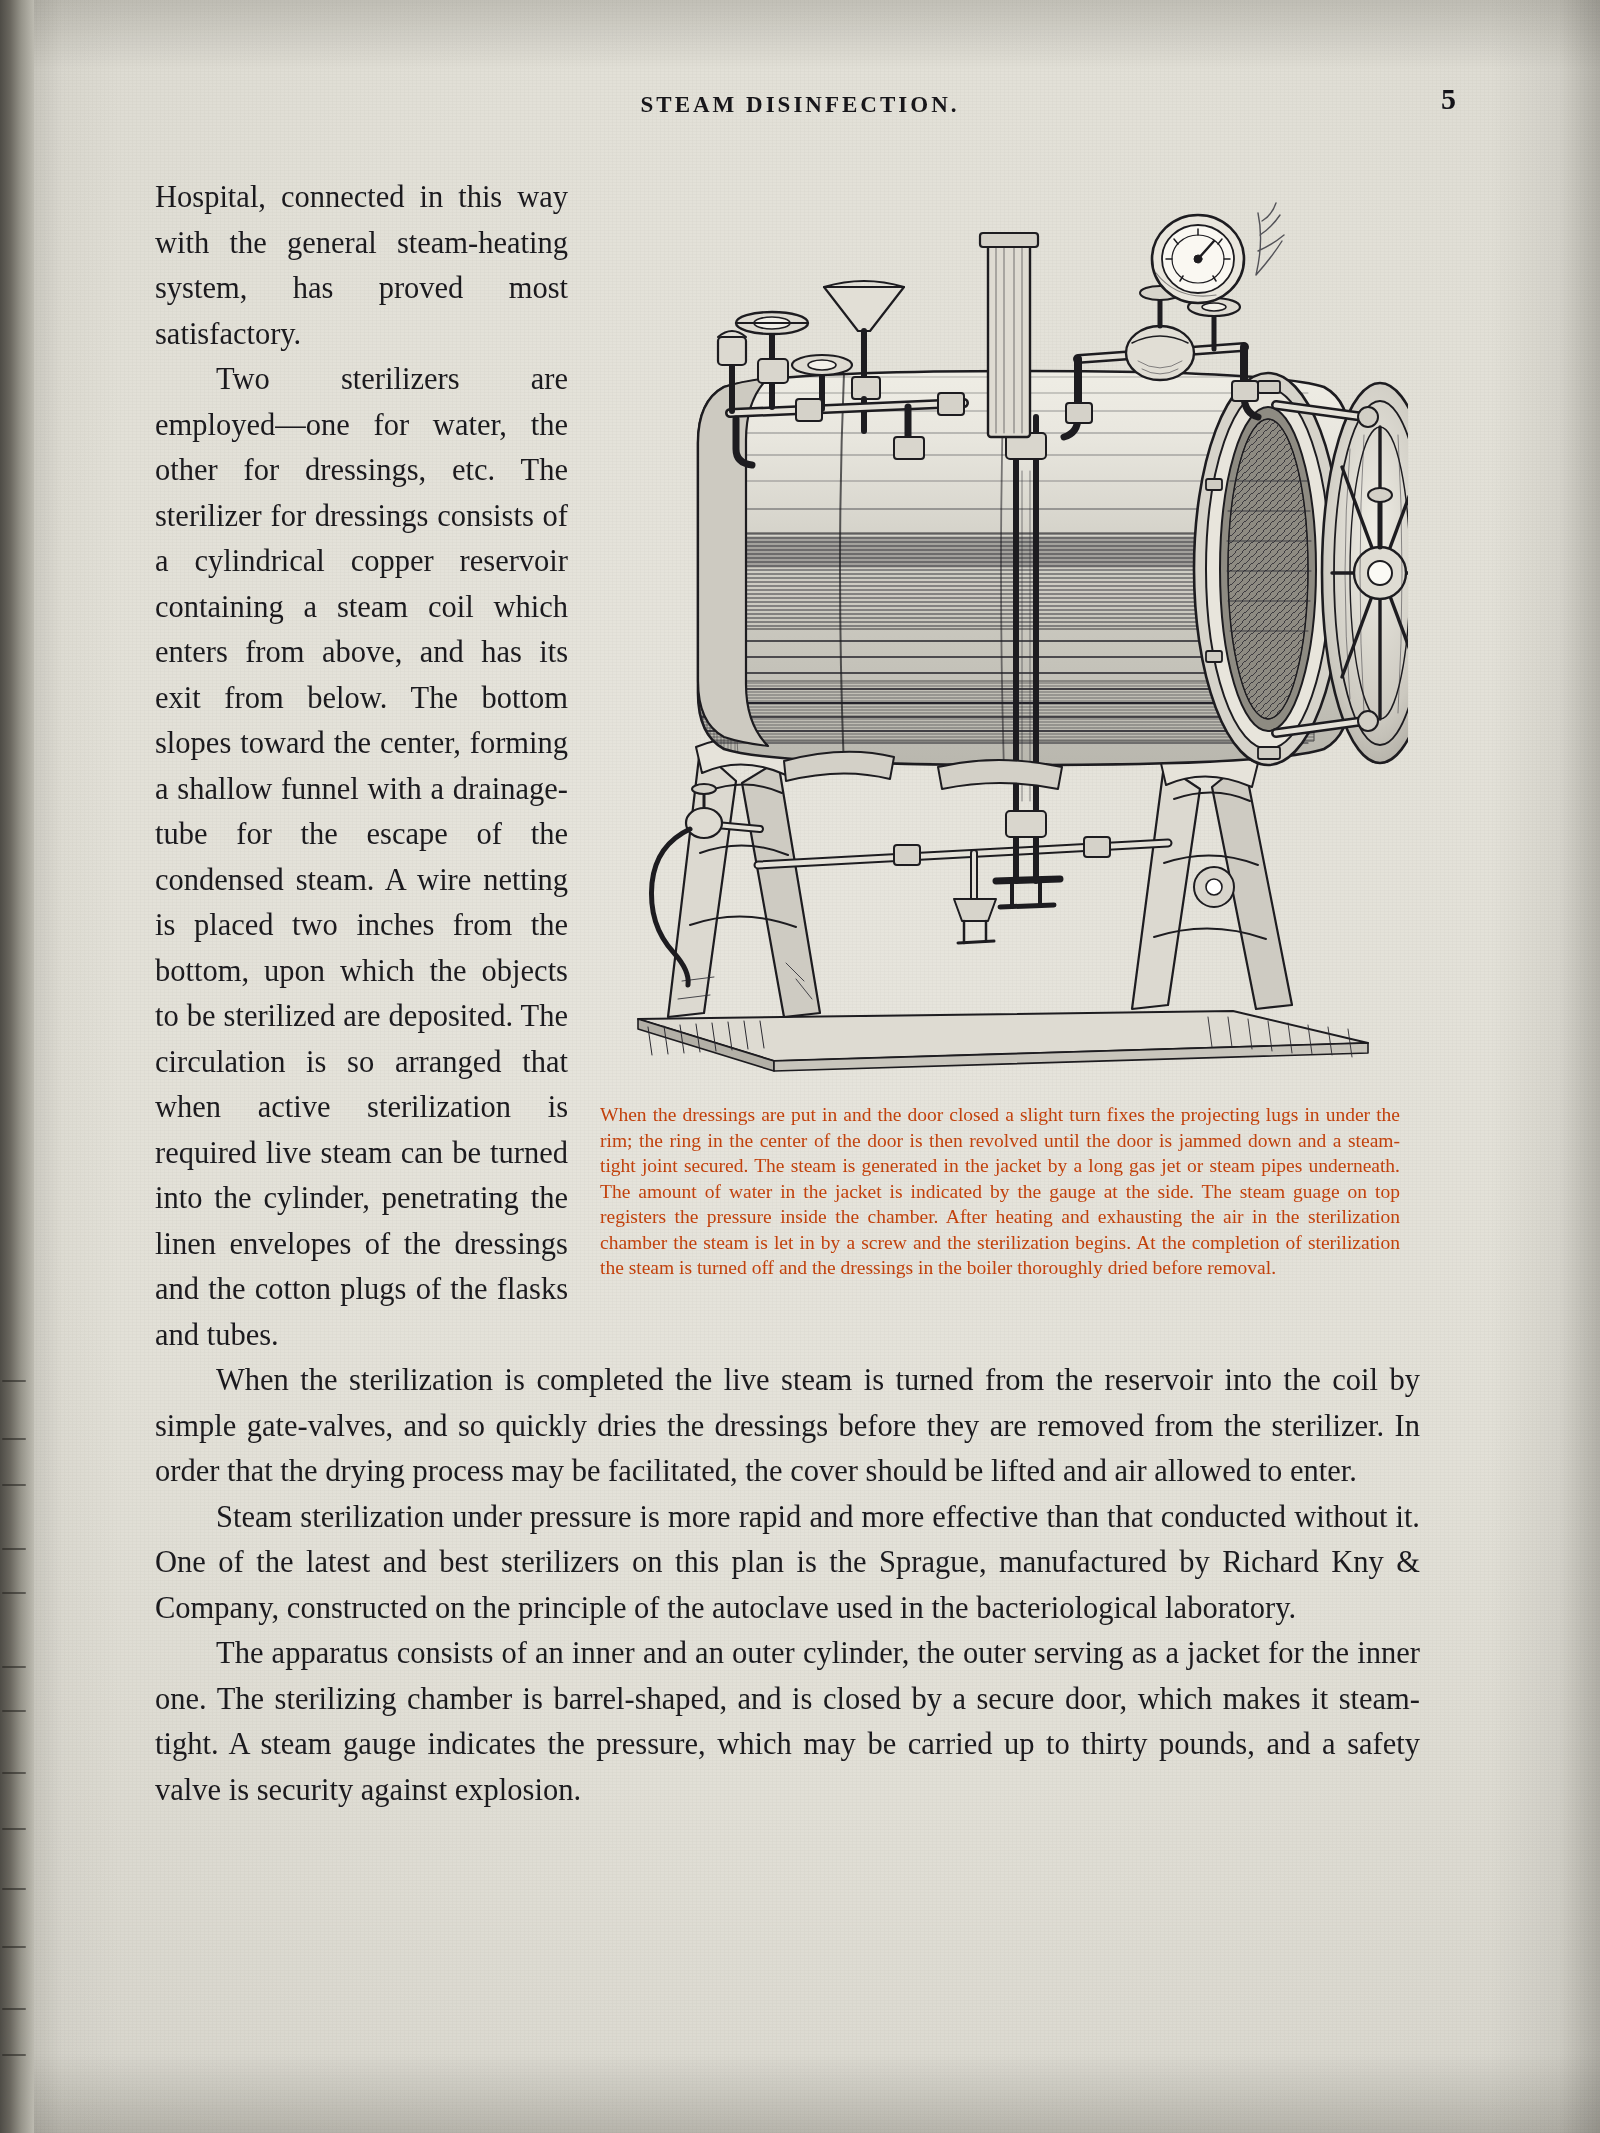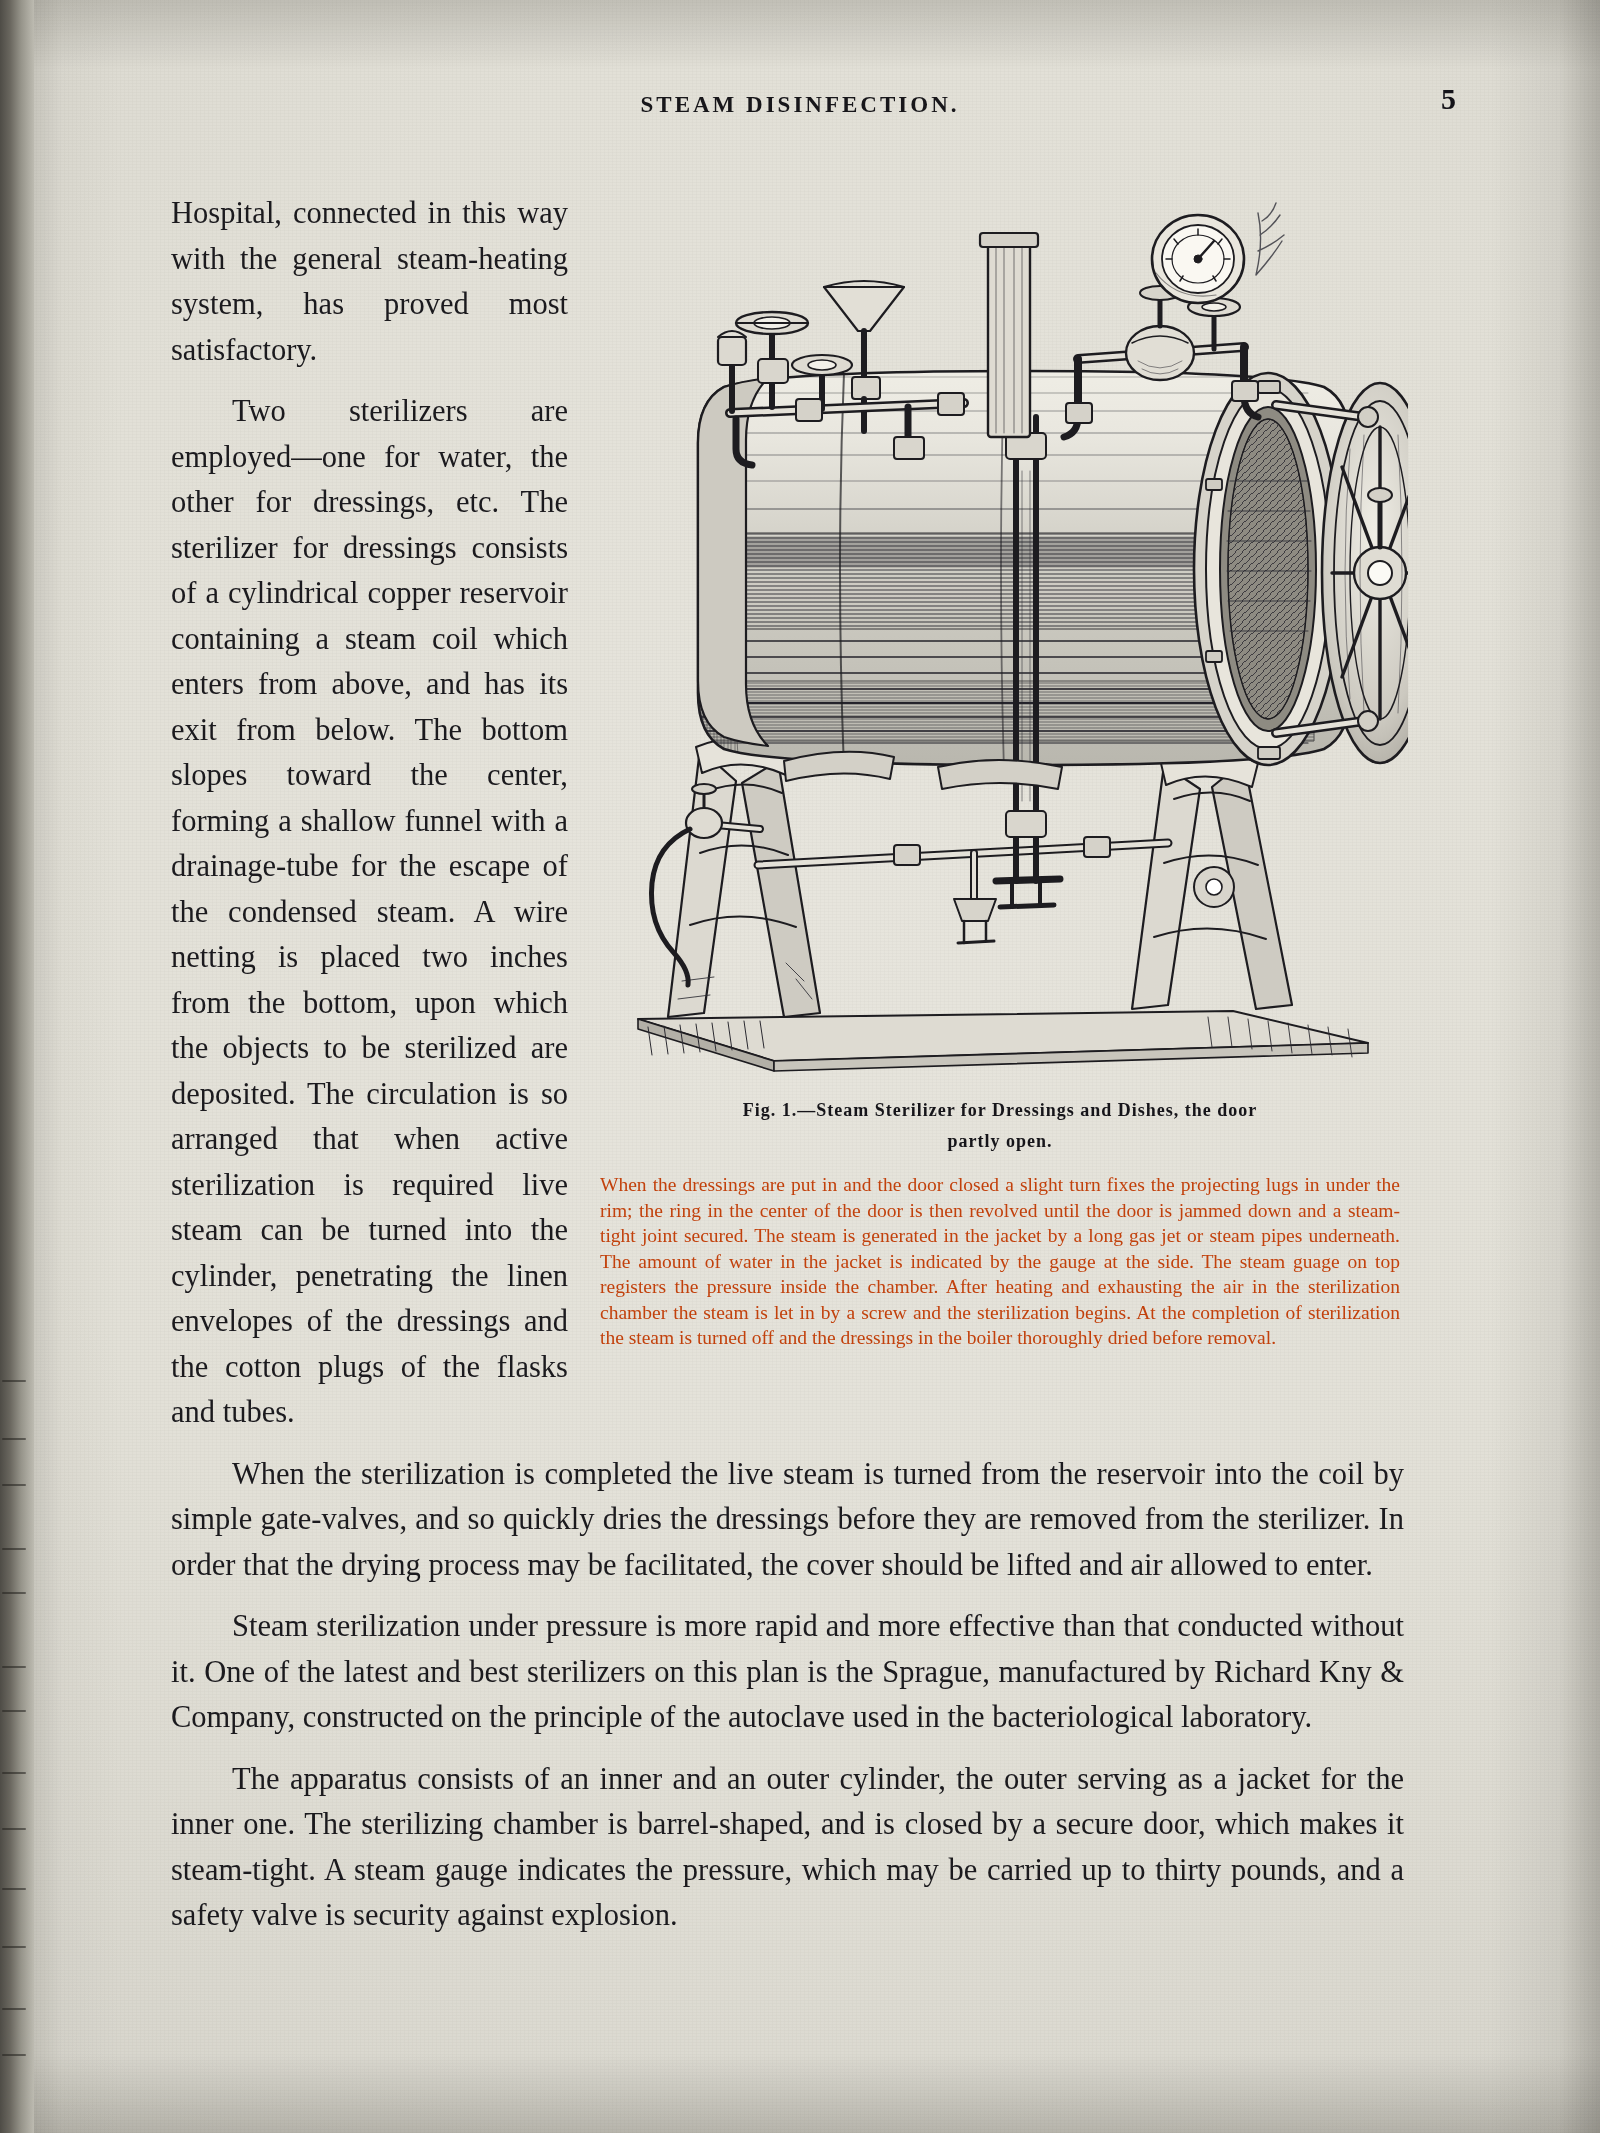--- a/index.html
+++ b/index.html
@@ -38,21 +38,21 @@
   .runhead{position:absolute;top:92px;left:0;width:1600px;text-align:center;
     font-variant:normal;letter-spacing:3.0px;font-size:23px;font-weight:700;
     color:#17161a;font-family:"Liberation Serif",serif;}
   .folio{position:absolute;top:82px;right:160px;font-size:30px;font-weight:700;color:#15141a;
     font-family:"Liberation Serif",serif;}
 
   
   .body{position:absolute;left:155px;top:175px;width:1265px;
     font-size:30.5px;line-height:45.5px;color:#1b1a1e;text-align:justify;
     text-justify:inter-word;hyphens:manual;}
-  .body p{margin:16px;}
+  .body p{margin:0;}
   .ind{text-indent:2.0em;}
 
   
   .figbox{float:right;width:830px;margin:6px 0 2px 22px;}
   .figure{width:800px;height:905px;position:relative;margin-left:18px;}
   .figcap{margin:8px 0 0 10px;width:800px;text-align:center;
     font-size:20.5px;line-height:30px;letter-spacing:.6px;color:#16151a;font-weight:600;}
   .figcap .sc{font-size:18px;letter-spacing:1.0px;}
   .legend{margin:16px 0 0 10px;width:800px;font-size:19.5px;line-height:25.5px;
     text-align:justify;color:#c2410c;}
@@ -390,24 +390,20 @@
 
               <g>
                 <path d="M330 586 q60 -14 124 0 l-4 22 q-58 -12 -116 0 z" fill="#d3d0c7" stroke="#1d1c20" stroke-width="2"></path>
                 <path d="M176 580 q60 -16 110 -4 l-4 22 q-48 -12 -104 2 z" fill="#d3d0c7" stroke="#1d1c20" stroke-width="2"></path>
               </g>
 
             </g>
           </svg>
         </div>
 
-        <div class="figcap">
-          <span class="sc">Fig. 1.—Steam Sterilizer for Dressings and Dishes, the door</span><br>
-          <span class="sc">partly open.</span>
-        </div>
 
         <div class="legend">
           <span class="li">When the dressings are put in and the door closed a slight turn fixes the projecting lugs in under the rim; the ring in the center of the door is then revolved until the door is jammed down and a steam-tight joint secured. The steam is generated in the jacket by a long gas jet or steam pipes underneath. The amount of water in the jacket is indicated by the gauge at the side. The steam guage on top registers the pressure inside the chamber. After heating and exhausting the air in the sterilization chamber the steam is let in by a screw and the sterilization begins. At the completion of sterilization the steam is turned off and the dressings in the boiler thoroughly dried before removal.</span>
         </div>
       </div>
 
       <p>Hospital, connected in this way with the general steam-heating system, has proved most satisfactory.</p>
       <p class="ind">Two sterilizers are employed—one for water, the other for dressings, etc. The sterilizer for dressings consists of a cylindrical copper reservoir containing a steam coil which enters from above, and has its exit from below. The bottom slopes toward the center, forming a shallow funnel with a drainage-tube for the escape of the condensed steam. A wire netting is placed two inches from the bottom, upon which the objects to be sterilized are deposited. The circulation is so arranged that when active sterilization is required live steam can be turned into the cylinder, penetrating the linen envelopes of the dressings and the cotton plugs of the flasks and tubes.</p>
       <p class="ind">When the sterilization is completed the live steam is turned from the reservoir into the coil by simple gate-valves, and so quickly dries the dressings before they are removed from the sterilizer. In order that the drying process may be facilitated, the cover should be lifted and air allowed to enter.</p>
       <p class="ind">Steam sterilization under pressure is more rapid and more effective than that conducted without it. One of the latest and best sterilizers on this plan is the Sprague, manufactured by Richard Kny &amp; Company, constructed on the principle of the autoclave used in the bacteriological laboratory.</p>

